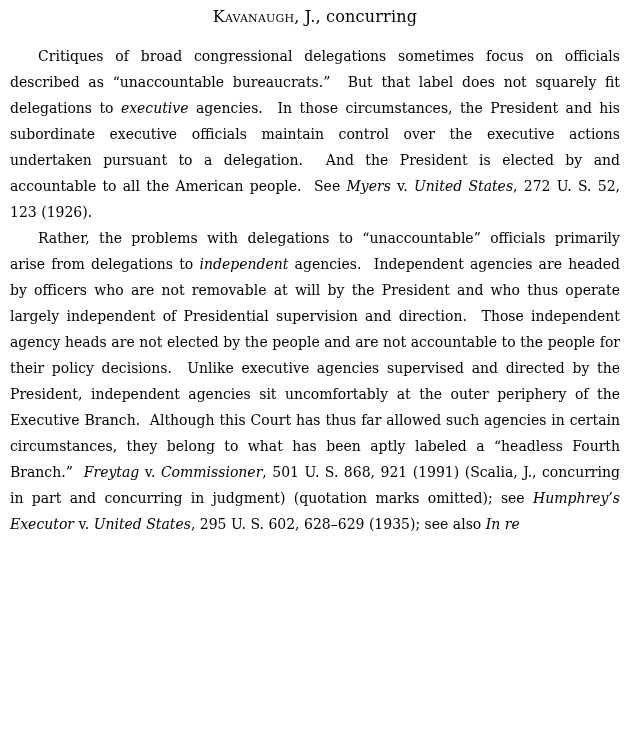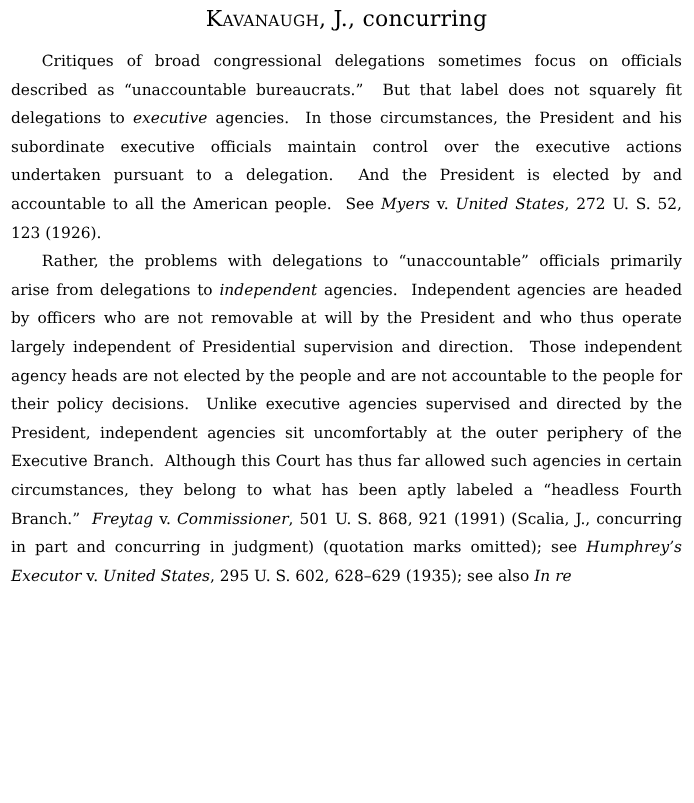--- a/index.html
+++ b/index.html
@@ -13,21 +13,21 @@
     height: 730px;
     box-sizing: border-box;
     background: #ffffff;
     color: #000000;
     font-family: "DejaVu Serif", serif;
     overflow: hidden;
     padding: 7px 11px 0 10px;
   }
   .running-head {
     text-align: center;
-    font-size: 20px;
+    font-size: 16px;
     line-height: 20px;
     letter-spacing: 0.2px;
     white-space: nowrap;
   }
   .running-head .smallcaps {
     font-variant: small-caps;
   }
   .body-text {
     margin-top: 16px;
     font-size: 14px;

